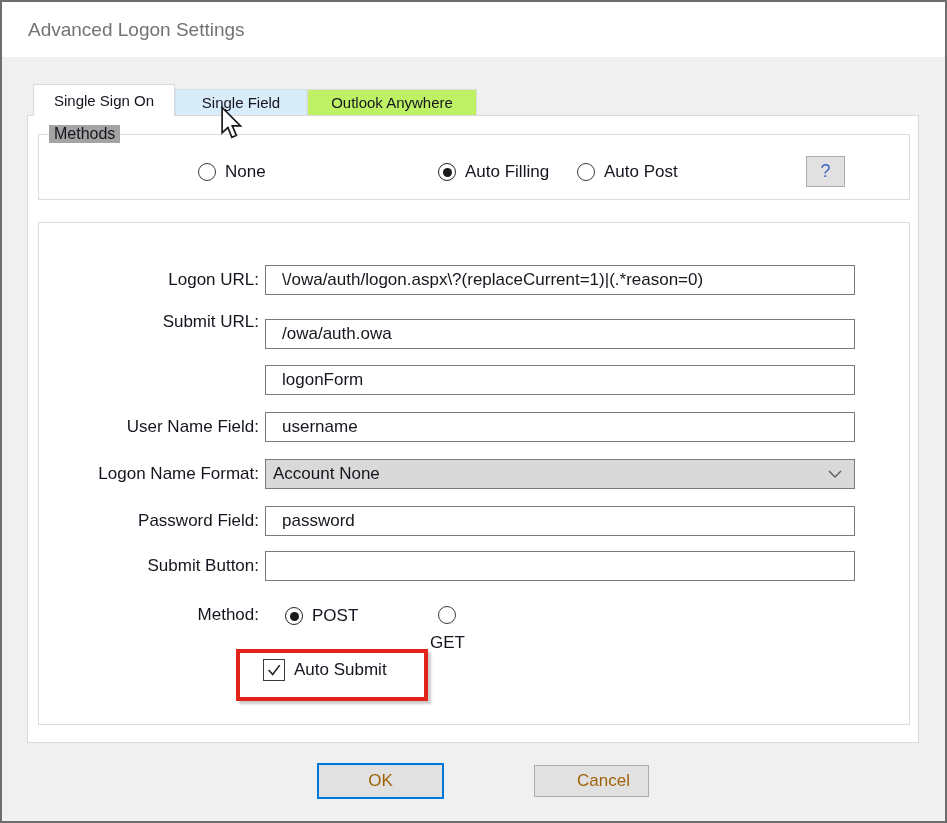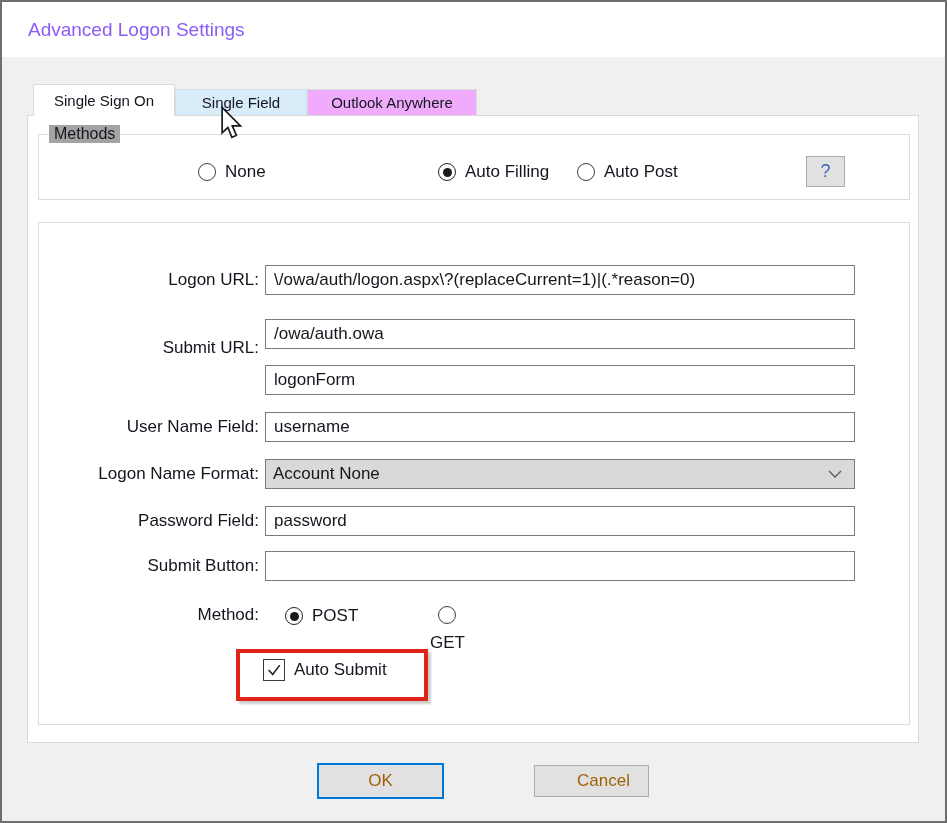--- a/index.html
+++ b/index.html
@@ -7,42 +7,42 @@
   body { font-family:"Liberation Sans", sans-serif; color:#111118; }
 
   .dialog {
     position:relative; width:947px; height:823px;
     background:#f0f0f0; border:2px solid #6e6e6e; overflow:hidden;
   }
   .titlebar {
     position:absolute; left:0; top:0; right:0; height:55px; background:#ffffff;
   }
   .title {
-    position:absolute; left:26px; top:17px; font-size:19px; color:#8b5cf6;
+    position:absolute; left:26px; top:17px; font-size:19px; color:#737373;
   }
 
   
   .tab-page {
     position:absolute; left:25px; top:113px; width:892px; height:628px;
     background:#ffffff; border:1px solid #d9d9d9;
   }
   .tab {
     position:absolute; display:flex; align-items:center; justify-content:center;
     font-size:15px; color:#15151f; white-space:nowrap;
   }
   .tab-active {
     left:31px; top:82px; width:142px; height:32px; background:#ffffff;
     border:1px solid #d9d9d9; border-bottom:none; z-index:3;
   }
   .tab-hover {
     left:173px; top:87px; width:132px; height:26px; background:#d9ecf9;
     border:1px solid #cfdfee; border-bottom:none; z-index:2;
   }
   .tab-normal {
-    left:305px; top:87px; width:170px; height:26px; background:#f0abfc;
+    left:305px; top:87px; width:170px; height:26px; background:#bef264;
     border:1px solid #dcdcdc; border-bottom:none; z-index:2;
   }
 
   
   .groupbox { position:absolute; border:1px solid #dcdcdc; background:transparent; }
   .gb-methods { left:36px; top:132px; width:872px; height:66px; }
   .gb-form   { left:36px; top:220px; width:872px; height:503px; }
   .gb-legend {
     position:absolute; left:10px; top:-10px; background:#a3a3a3; padding:0 5px;
     font-size:16px; color:#15151f;
@@ -64,21 +64,21 @@
   }
 
   
   .f-label {
     position:absolute; left:75px; width:182px; text-align:right;
     font-size:17px; color:#15151f; line-height:30px; white-space:nowrap;
   }
   .f-input {
     position:absolute; left:263px; width:590px; height:30px;
     border:1px solid #7b7b7b; background:#fff; font-family:"Liberation Sans",sans-serif;
-    font-size:17px; color:#16161e; padding:0 8px; outline:none;
+    font-size:17px; color:#16161e; padding:0 16px; outline:none;
   }
   .combo {
     position:absolute; left:263px; width:590px; height:30px;
     border:1px solid #7b7b7b; background:#d9d9d9;
     display:flex; align-items:center; font-size:17px; color:#16161e; padding:0 7px;
   }
   .combo .combo-text { flex:1 1 auto; }
   .combo .chev { flex:0 0 auto; margin-right:4px; display:flex; }
 
   
@@ -146,21 +146,21 @@
     </div>
 
     <div class="help-btn">?</div>
   </div>
 
   <div class="groupbox gb-form"></div>
 
   <div class="f-label" style="top:263px;">Logon URL:</div>
   <input class="f-input" style="top: 263px;" value="\/owa/auth/logon.aspx\?(replaceCurrent=1)|(.*reason=0)">
 
-  <div class="f-label" style="top:331px;">Submit URL:</div>
+  <div class="f-label" style="top:305px;">Submit URL:</div>
   <input class="f-input" style="top: 317px;" value="/owa/auth.owa">
 
   <input class="f-input" style="top: 363px;" value="logonForm">
 
   <div class="f-label" style="top:410px;">User Name Field:</div>
   <input class="f-input" style="top: 410px;" value="username">
 
   <div class="f-label" style="top:457px;">Logon Name Format:</div>
   <div class="combo" style="top:457px;">
     <span class="combo-text">Account None</span>

